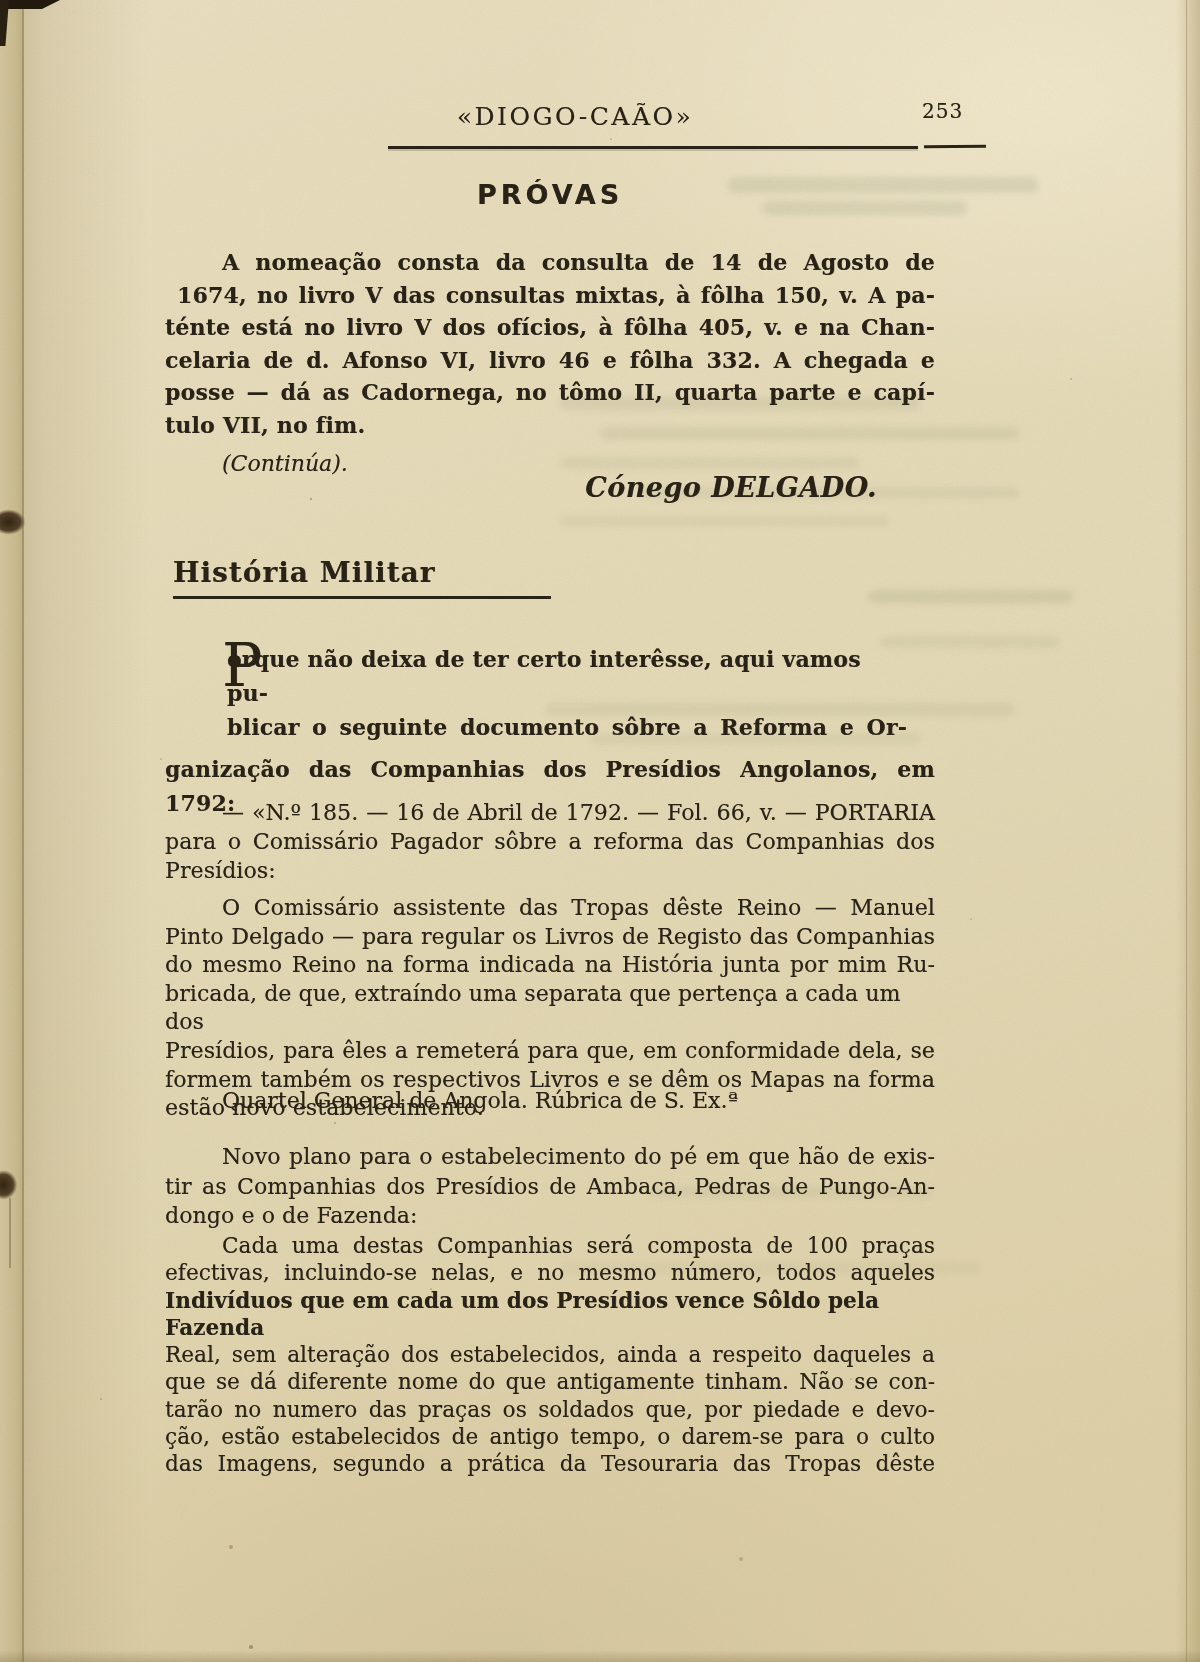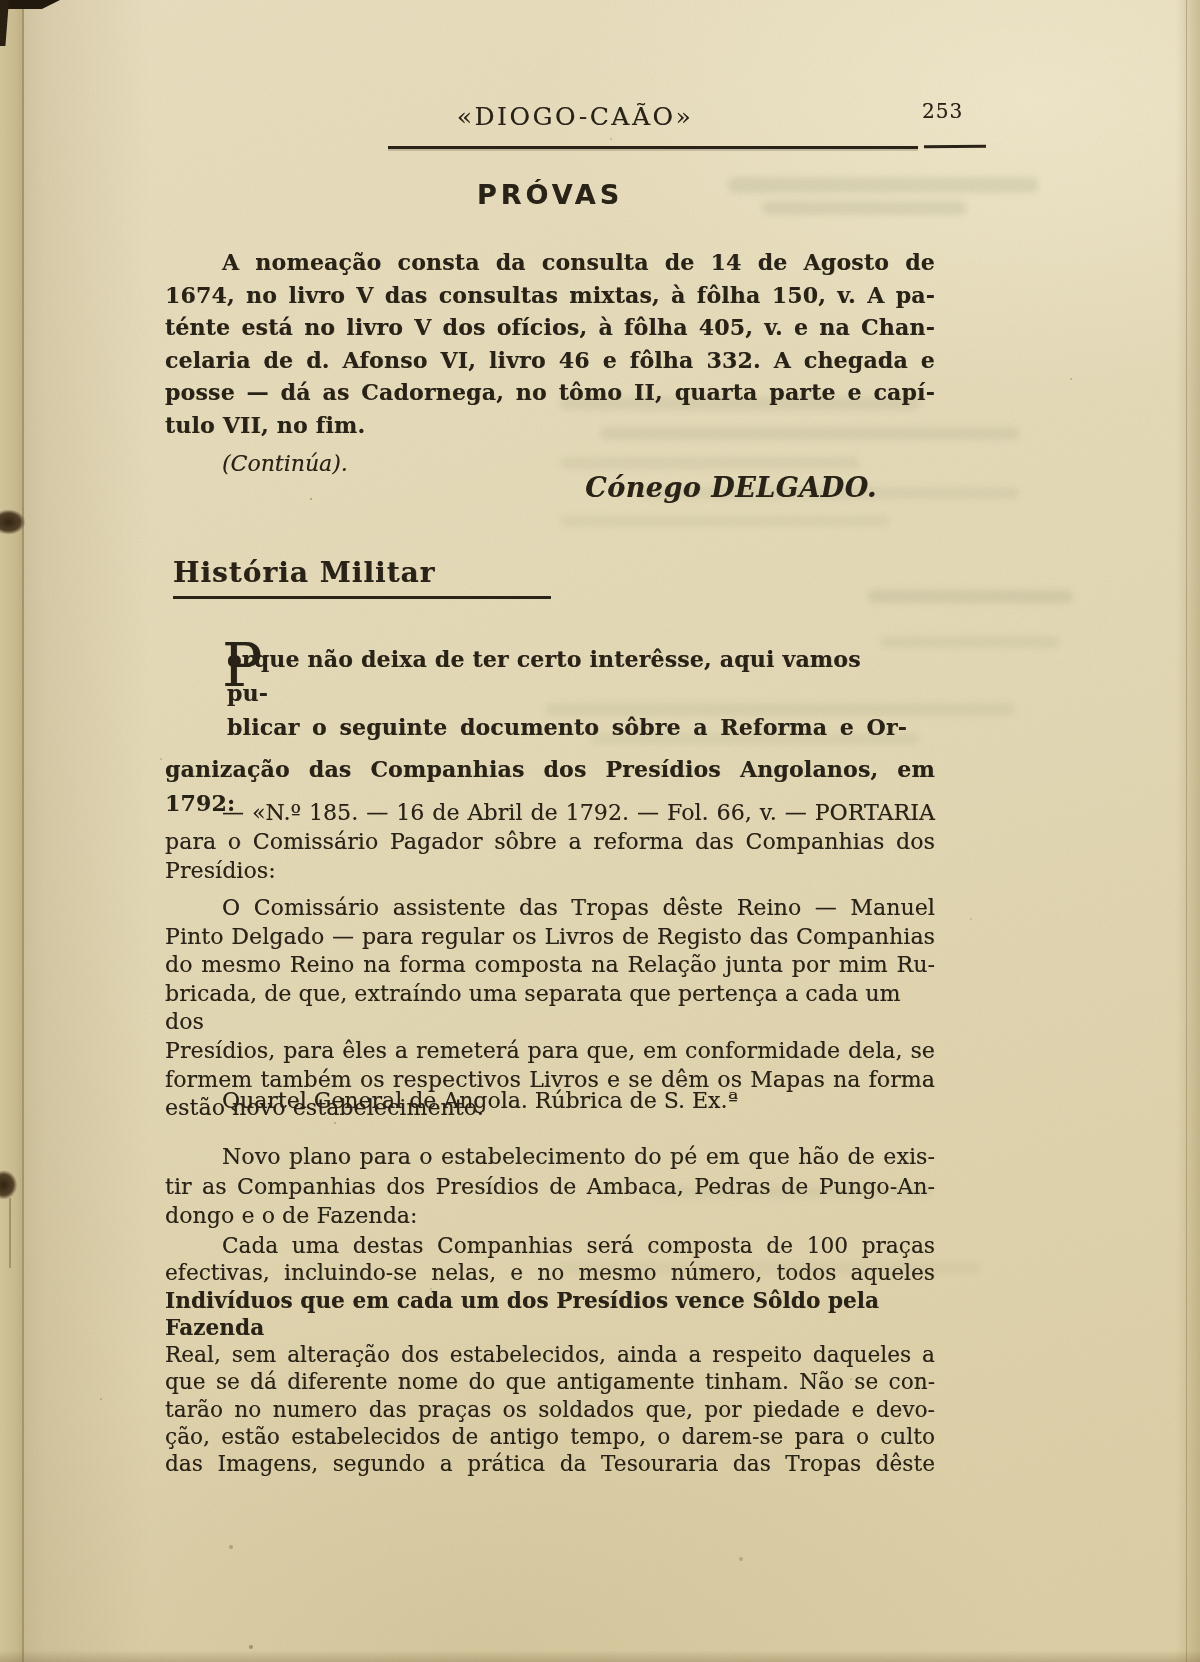--- a/index.html
+++ b/index.html
@@ -114,21 +114,21 @@
   <div class="bleed" style="left:560px;top:1262px;width:420px;height:12px;opacity:.45"></div>
 
   <div class="journal-title ink">«DIOGO-CAÃO»</div>
   <div class="page-number ink">253</div>
   <div class="header-rule-a"></div>
   <div class="header-rule-b"></div>
 
   <div class="provas-heading ink">PRÓVAS</div>
   <div class="tblock para-1 fs-intro indent-first jlines ink" style="top:246px">
       <div class="line" style="text-align-last: justify;"><span>A nomeação consta da consulta de 14 de Agosto de</span></div>
-      <div class="line" style="text-align-last: justify;"><span>1674, no livro V das consultas mixtas, à fôlha 150, v. A pa-</span></div>
+      <div class="line" style="text-align-last: justify; margin-left: 12px;"><span>1674, no livro V das consultas mixtas, à fôlha 150, v. A pa-</span></div>
       <div class="line" style="text-align-last: justify;"><span>ténte está no livro V dos ofícios, à fôlha 405, v. e na Chan-</span></div>
       <div class="line" style="text-align-last: justify;"><span>celaria de d. Afonso VI, livro 46 e fôlha 332. A chegada e</span></div>
       <div class="line" style="text-align-last: justify;"><span>posse — dá as Cadornega, no tômo II, quarta parte e capí-</span></div>
       <div class="line"><span>tulo VII, no fim.</span></div>
     </div>
   <div class="continua-note ink">(Continúa).</div>
   <div class="signature ink">Cónego DELGADO.</div>
 
   <div class="section-heading ink">História Militar</div>
 
@@ -146,21 +146,21 @@
 
   <div class="tblock quote-1 fs-doc indent-first jlines ink">
       <div class="line" style="text-align-last: justify;"><span>— «N.º 185. — 16 de Abril de 1792. — Fol. 66, v. — PORTARIA</span></div>
       <div class="line" style="text-align-last: justify;"><span>para o Comissário Pagador sôbre a reforma das Companhias dos</span></div>
       <div class="line"><span>Presídios:</span></div>
     </div>
 
   <div class="tblock para-comissario fs-doc indent-first jlines ink">
       <div class="line" style="text-align-last: justify;"><span>O Comissário assistente das Tropas dêste Reino — Manuel</span></div>
       <div class="line" style="text-align-last: justify;"><span>Pinto Delgado — para regular os Livros de Registo das Companhias</span></div>
-      <div class="line" style="text-align-last: justify;"><span>do mesmo Reino na forma composta na Relação junta por mim Ru-</span></div>
+      <div class="line" style="text-align-last: justify;"><span>do mesmo Reino na forma indicada na História junta por mim Ru-</span></div>
       <div class="line" style="text-align-last: justify;"><span>bricada, de que, extraíndo uma separata que pertença a cada um dos</span></div>
       <div class="line" style="text-align-last: justify;"><span>Presídios, para êles a remeterá para que, em conformidade dela, se</span></div>
       <div class="line" style="text-align-last: justify;"><span>formem também os respectivos Livros e se dêm os Mapas na forma</span></div>
       <div class="line"><span>estão novo estabelecimento.</span></div>
     </div>
 
   <div class="quartel-line ink">Quartel General de Angola. Rúbrica de S. Ex.ª</div>
 
   <div class="tblock para-novo fs-doc indent-first jlines ink">
       <div class="line" style="text-align-last: justify;"><span>Novo plano para o estabelecimento do pé em que hão de exis-</span></div>

